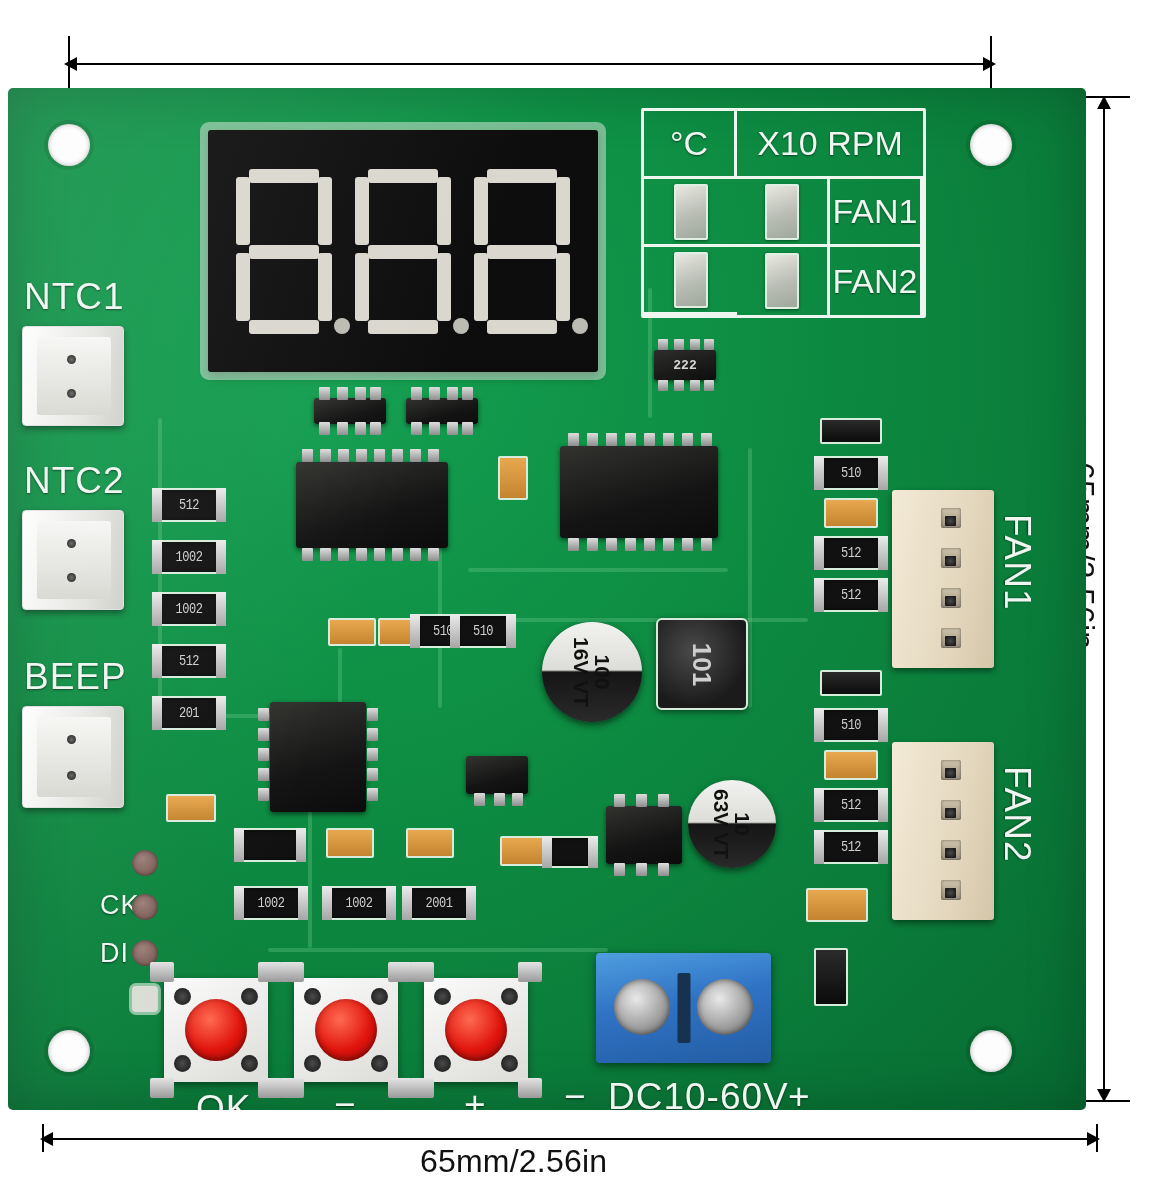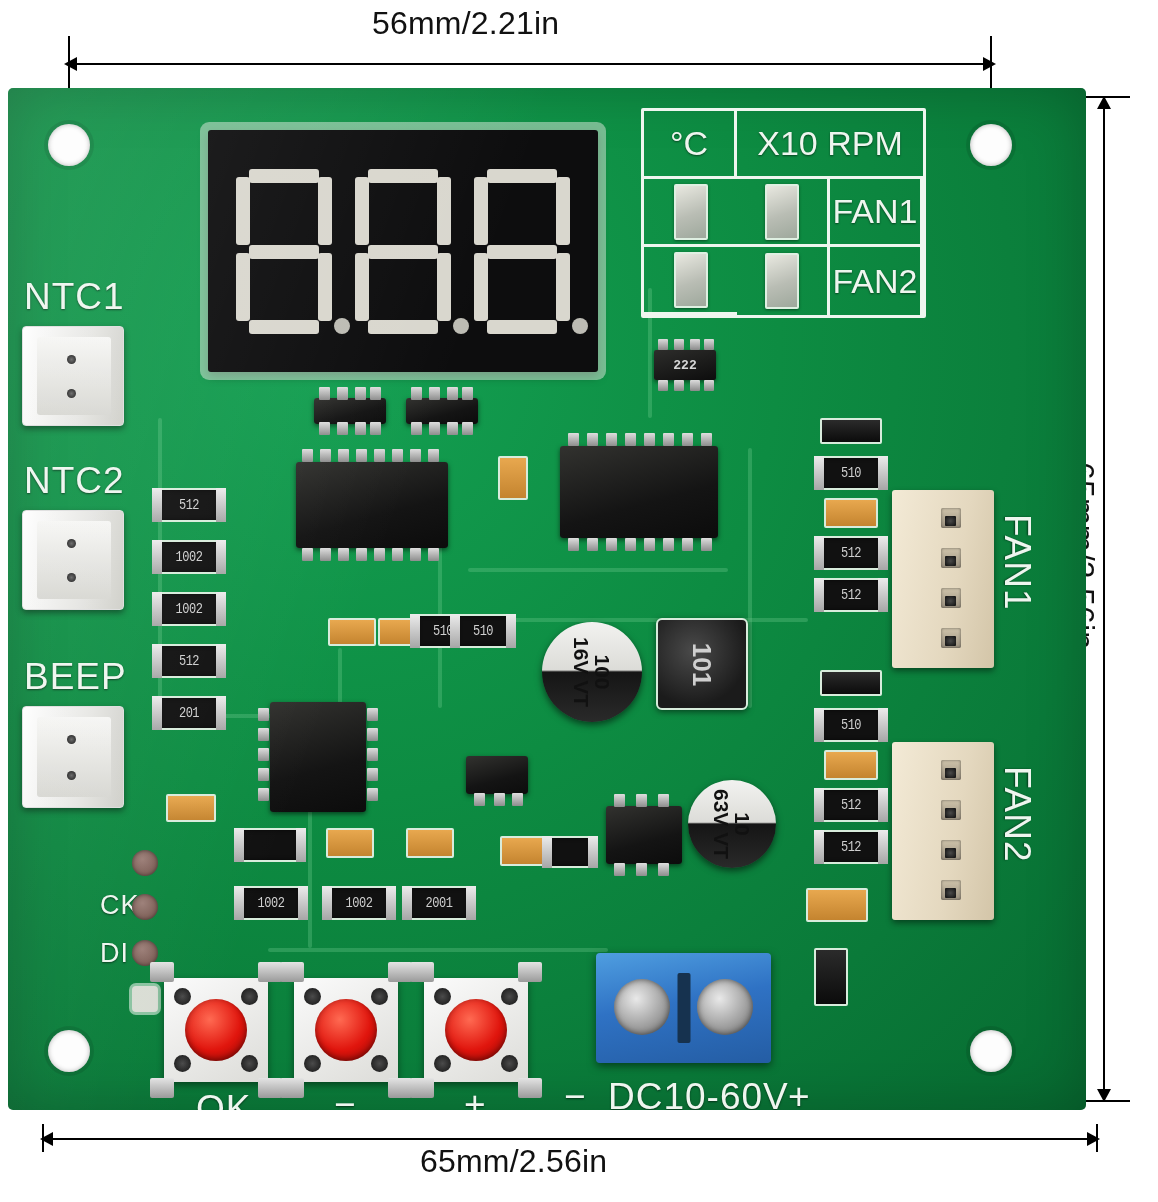--- a/index.html
+++ b/index.html
@@ -175,21 +175,20 @@
          display:flex; align-items:center; justify-content:center; }
   .sot .code { color:#d6d6d6; font-size:13px; font-weight:bold; font-family:"Liberation Mono", monospace; }
   .sot .pin { position:absolute; width:10px; height:11px; background:linear-gradient(#dcdcdc,#8a8a8a); border-radius:1px; }
   .diode { position:absolute; background:linear-gradient(#2b2b2b,#0b0b0b); border:2px solid #d8ecdc; border-radius:2px; }
 </style>
 </head>
 <body>
 
 <div id="stage">
 
-  <div class="dim-label" id="dim-top-label">56mm/2.21in</div>
   <div class="dim-label" id="dim-bottom-label">65mm/2.56in</div>
   <div class="dim-label" id="dim-right-label">65mm/2.56in</div>
 
   <div class="ext-line" id="ext-left"></div>
   <div class="ext-line" id="ext-right"></div>
   <div class="ext-line" id="ext-rt-top"></div>
   <div class="ext-line" id="ext-rt-bot"></div>
   <div class="ext-line" id="ext-bm-l"></div>
   <div class="ext-line" id="ext-bm-r"></div>
 

